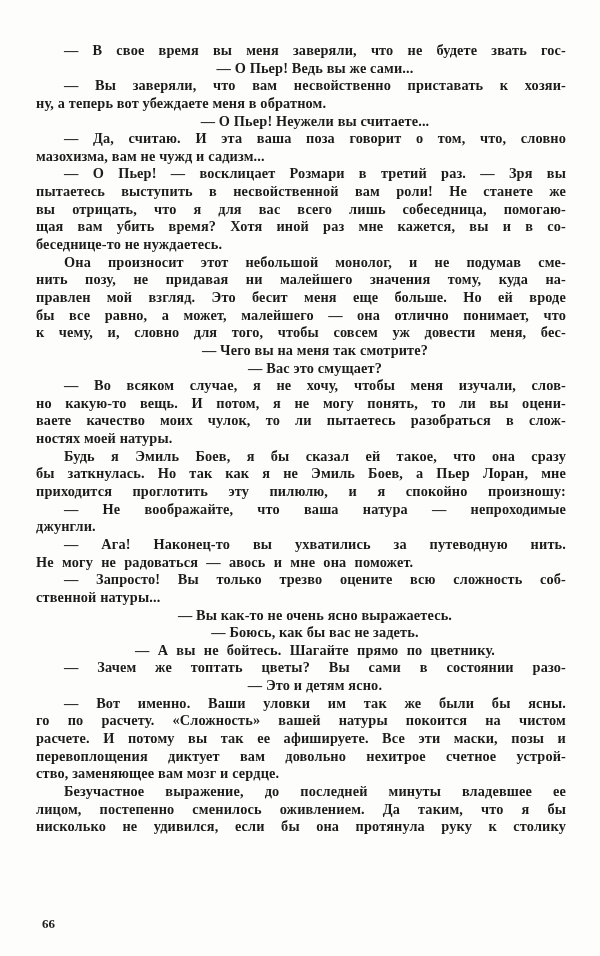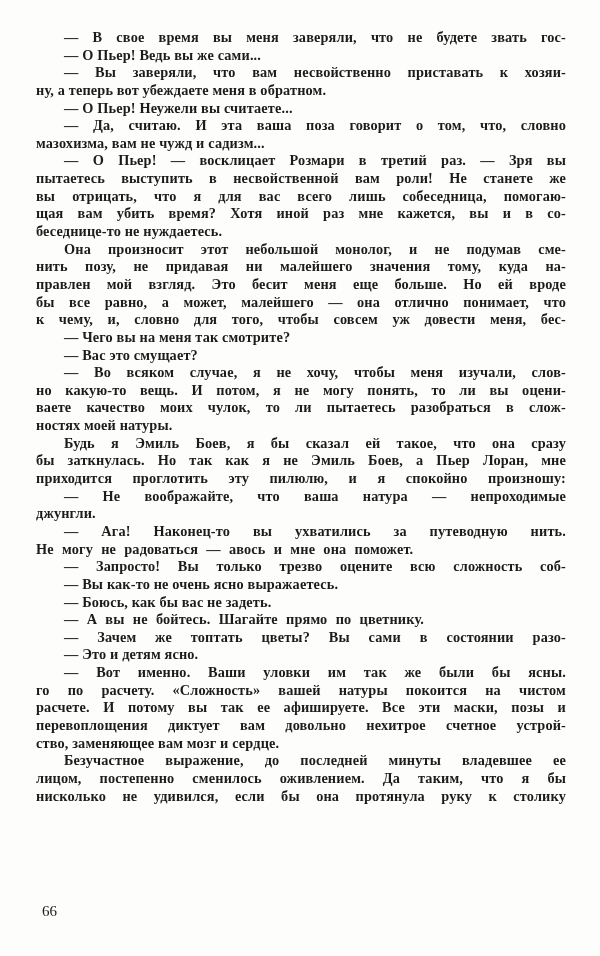--- a/index.html
+++ b/index.html
@@ -9,20 +9,21 @@
   body {
     width: 600px;
     height: 956px;
     background: var(--paper, #fdfdfc);
     overflow: hidden;
     position: relative;
   }
   .book-page {
     position: absolute;
     inset: 0;
+    margin-top: 13px;
   }
   .text-block {
     position: absolute;
     left: 36px;
     top: 29px;
     width: 530px;
   }
   .line {
     font-family: "Liberation Serif", serif;
     font-weight: 700;
@@ -35,31 +36,32 @@
     white-space: nowrap;
     overflow: hidden;
   }
   .line.just {
     text-align: justify;
     text-align-last: justify;
     white-space: normal;
   }
   .line.indent {
     padding-left: 28px;
+    text-align: center;
   }
   .line.wide {
     word-spacing: 4.5px;
   }
   .page-number {
     position: absolute;
     left: 42px;
     top: 903px;
     font-family: "Liberation Serif", serif;
-    font-weight: 400;
-    font-size: 15px;
+    font-weight: 700;
+    font-size: 13px;
     color: var(--ink, #1b1b1b);
   }
 </style>
 </head>
 <body>
 
 <div class="book-page">
   <div class="text-block">
       <div class="line indent just">— В свое время вы меня заверяли, что не будете звать гос-</div>
       <div class="line indent">— О Пьер! Ведь вы же сами...</div>
@@ -85,20 +87,21 @@
       <div class="line just">ваете качество моих чулок, то ли пытаетесь разобраться в слож-</div>
       <div class="line">ностях моей натуры.</div>
       <div class="line indent just">Будь я Эмиль Боев, я бы сказал ей такое, что она сразу</div>
       <div class="line just">бы заткнулась. Но так как я не Эмиль Боев, а Пьер Лоран, мне</div>
       <div class="line just">приходится проглотить эту пилюлю, и я спокойно произношу:</div>
       <div class="line indent just">— Не воображайте, что ваша натура — непроходимые</div>
       <div class="line">джунгли.</div>
       <div class="line indent just">— Ага! Наконец-то вы ухватились за путеводную нить.</div>
       <div class="line wide">Не могу не радоваться — авось и мне она поможет.</div>
       <div class="line indent just">— Запросто! Вы только трезво оцените всю сложность соб-</div>
+      <div class="line">ственной натуры...</div>
       <div class="line indent">— Вы как-то не очень ясно выражаетесь.</div>
       <div class="line indent">— Боюсь, как бы вас не задеть.</div>
       <div class="line indent wide">— А вы не бойтесь. Шагайте прямо по цветнику.</div>
       <div class="line indent just">— Зачем же топтать цветы? Вы сами в состоянии разо-</div>
       <div class="line indent">— Это и детям ясно.</div>
       <div class="line indent just">— Вот именно. Ваши уловки им так же были бы ясны.</div>
       <div class="line just">го по расчету. «Сложность» вашей натуры покоится на чистом</div>
       <div class="line just">расчете. И потому вы так ее афишируете. Все эти маски, позы и</div>
       <div class="line just">перевоплощения диктует вам довольно нехитрое счетное устрой-</div>
       <div class="line">ство, заменяющее вам мозг и сердце.</div>

